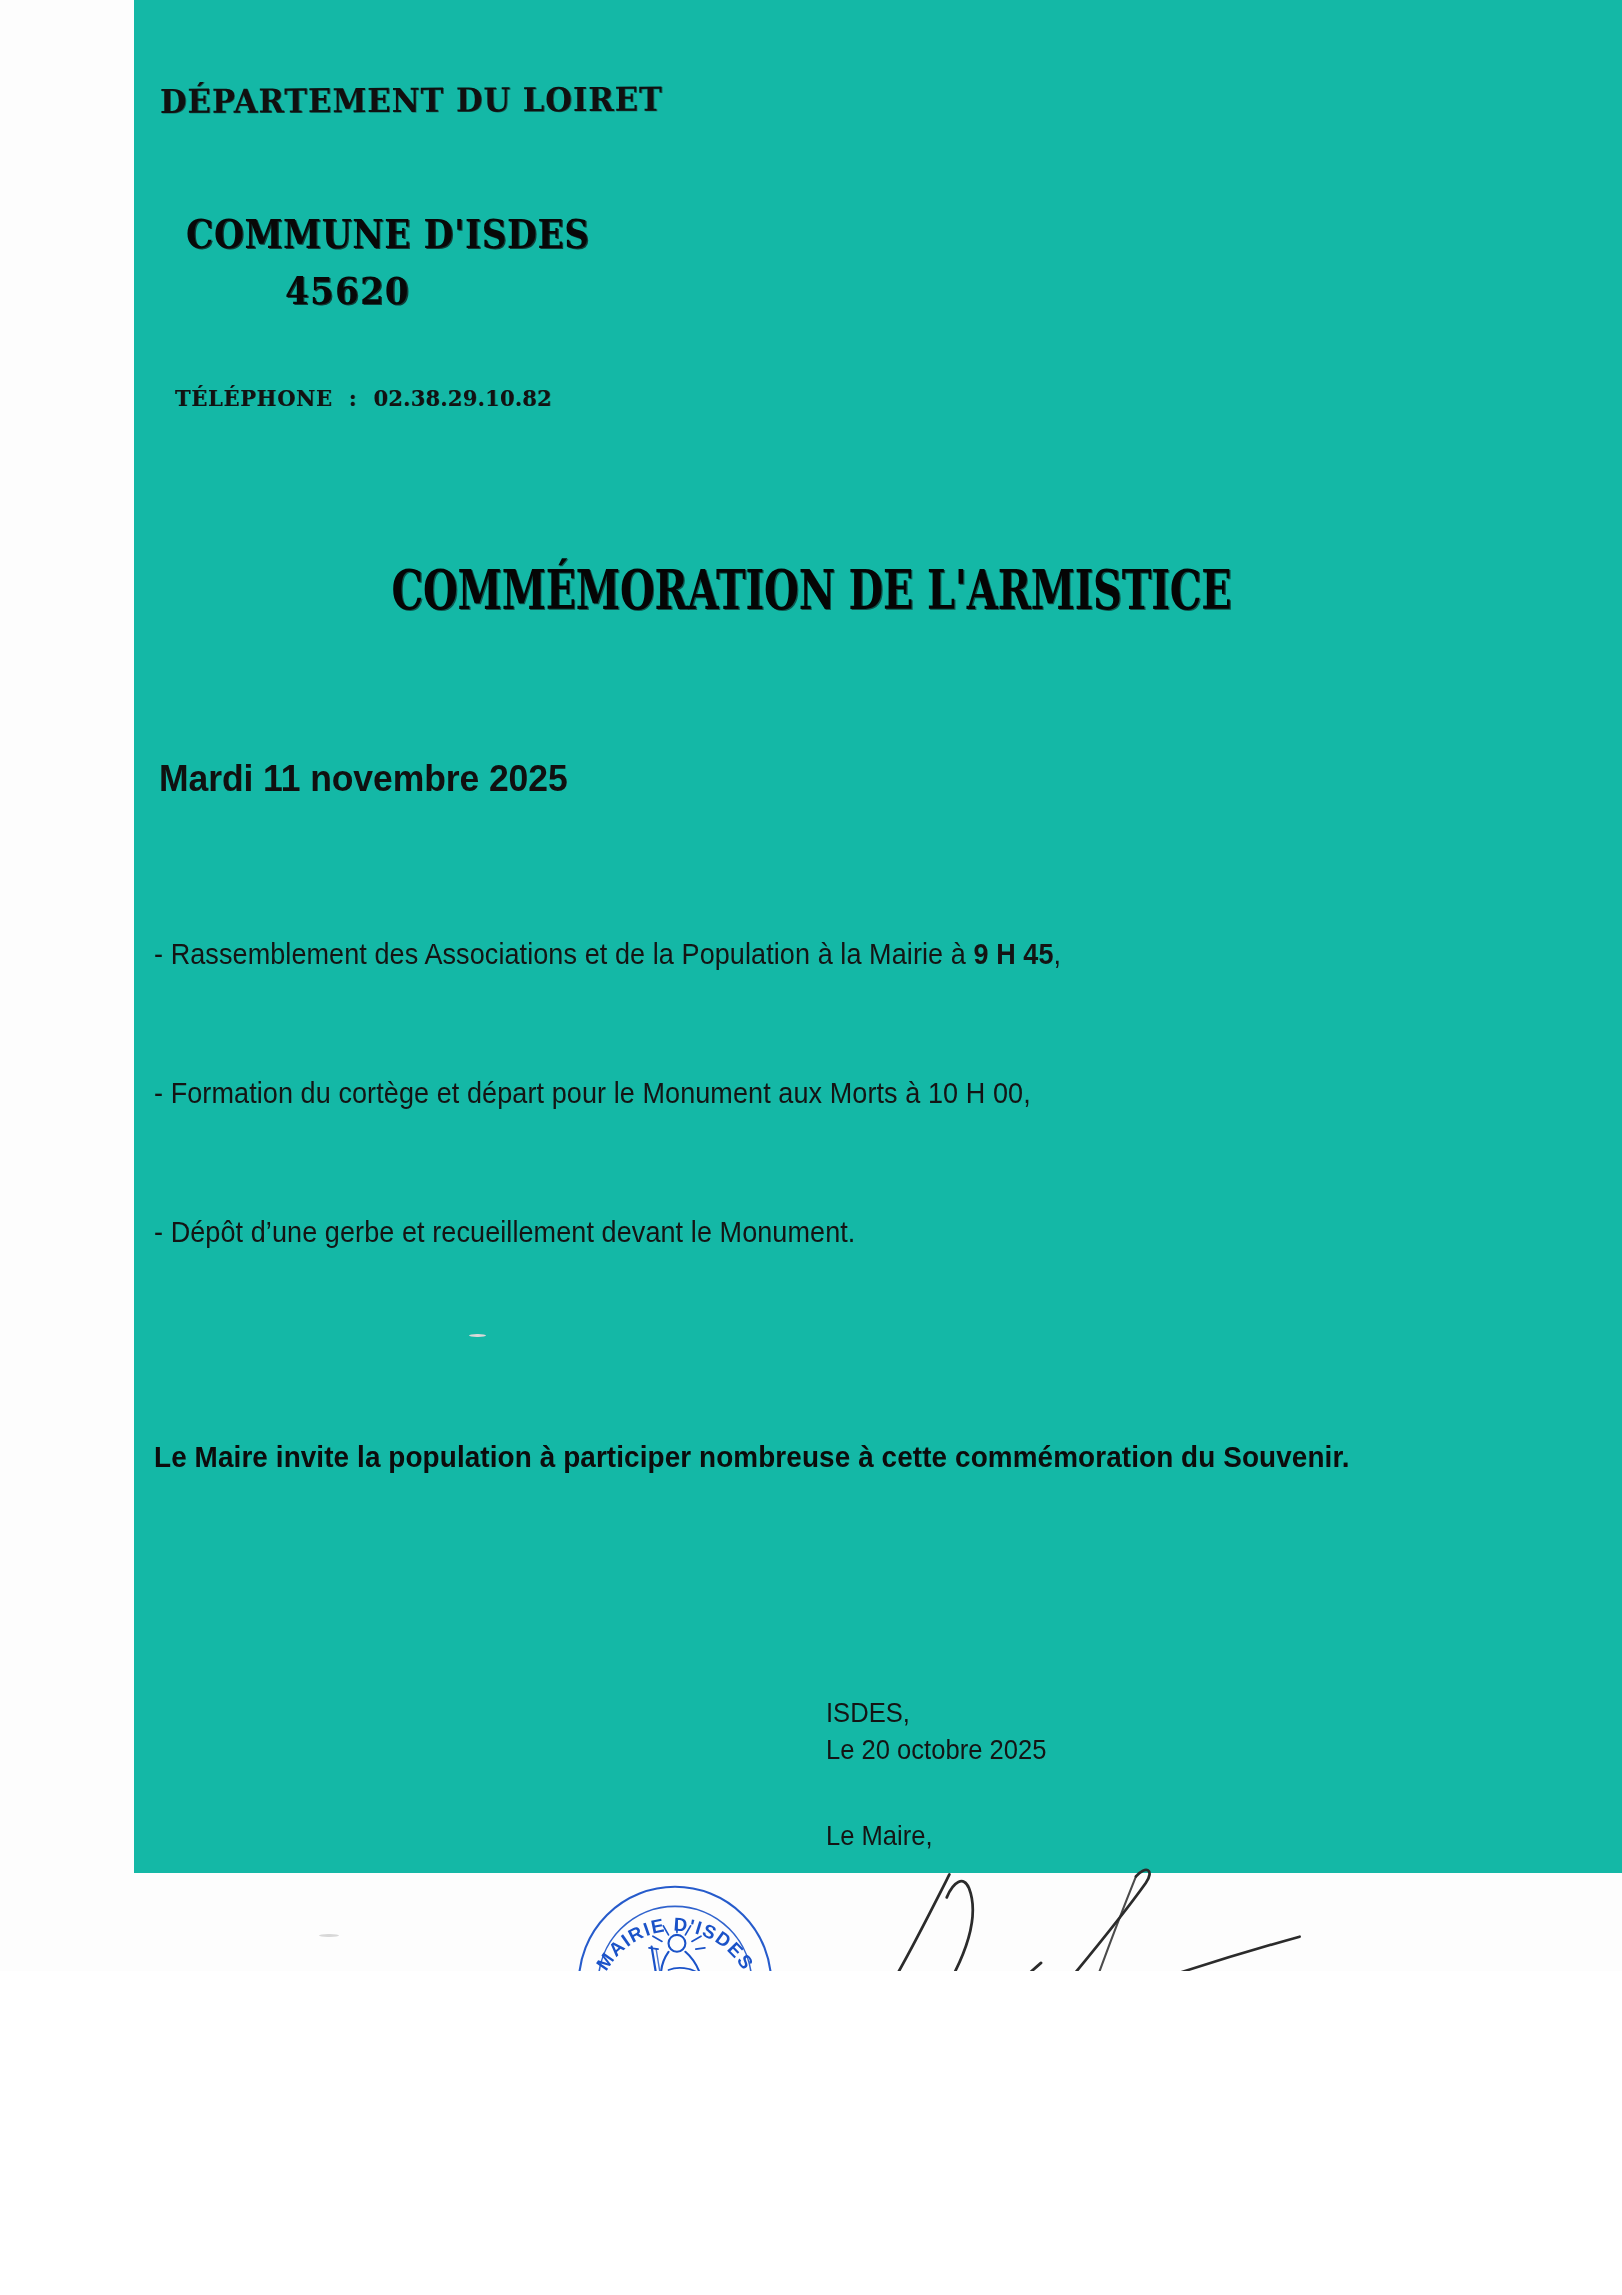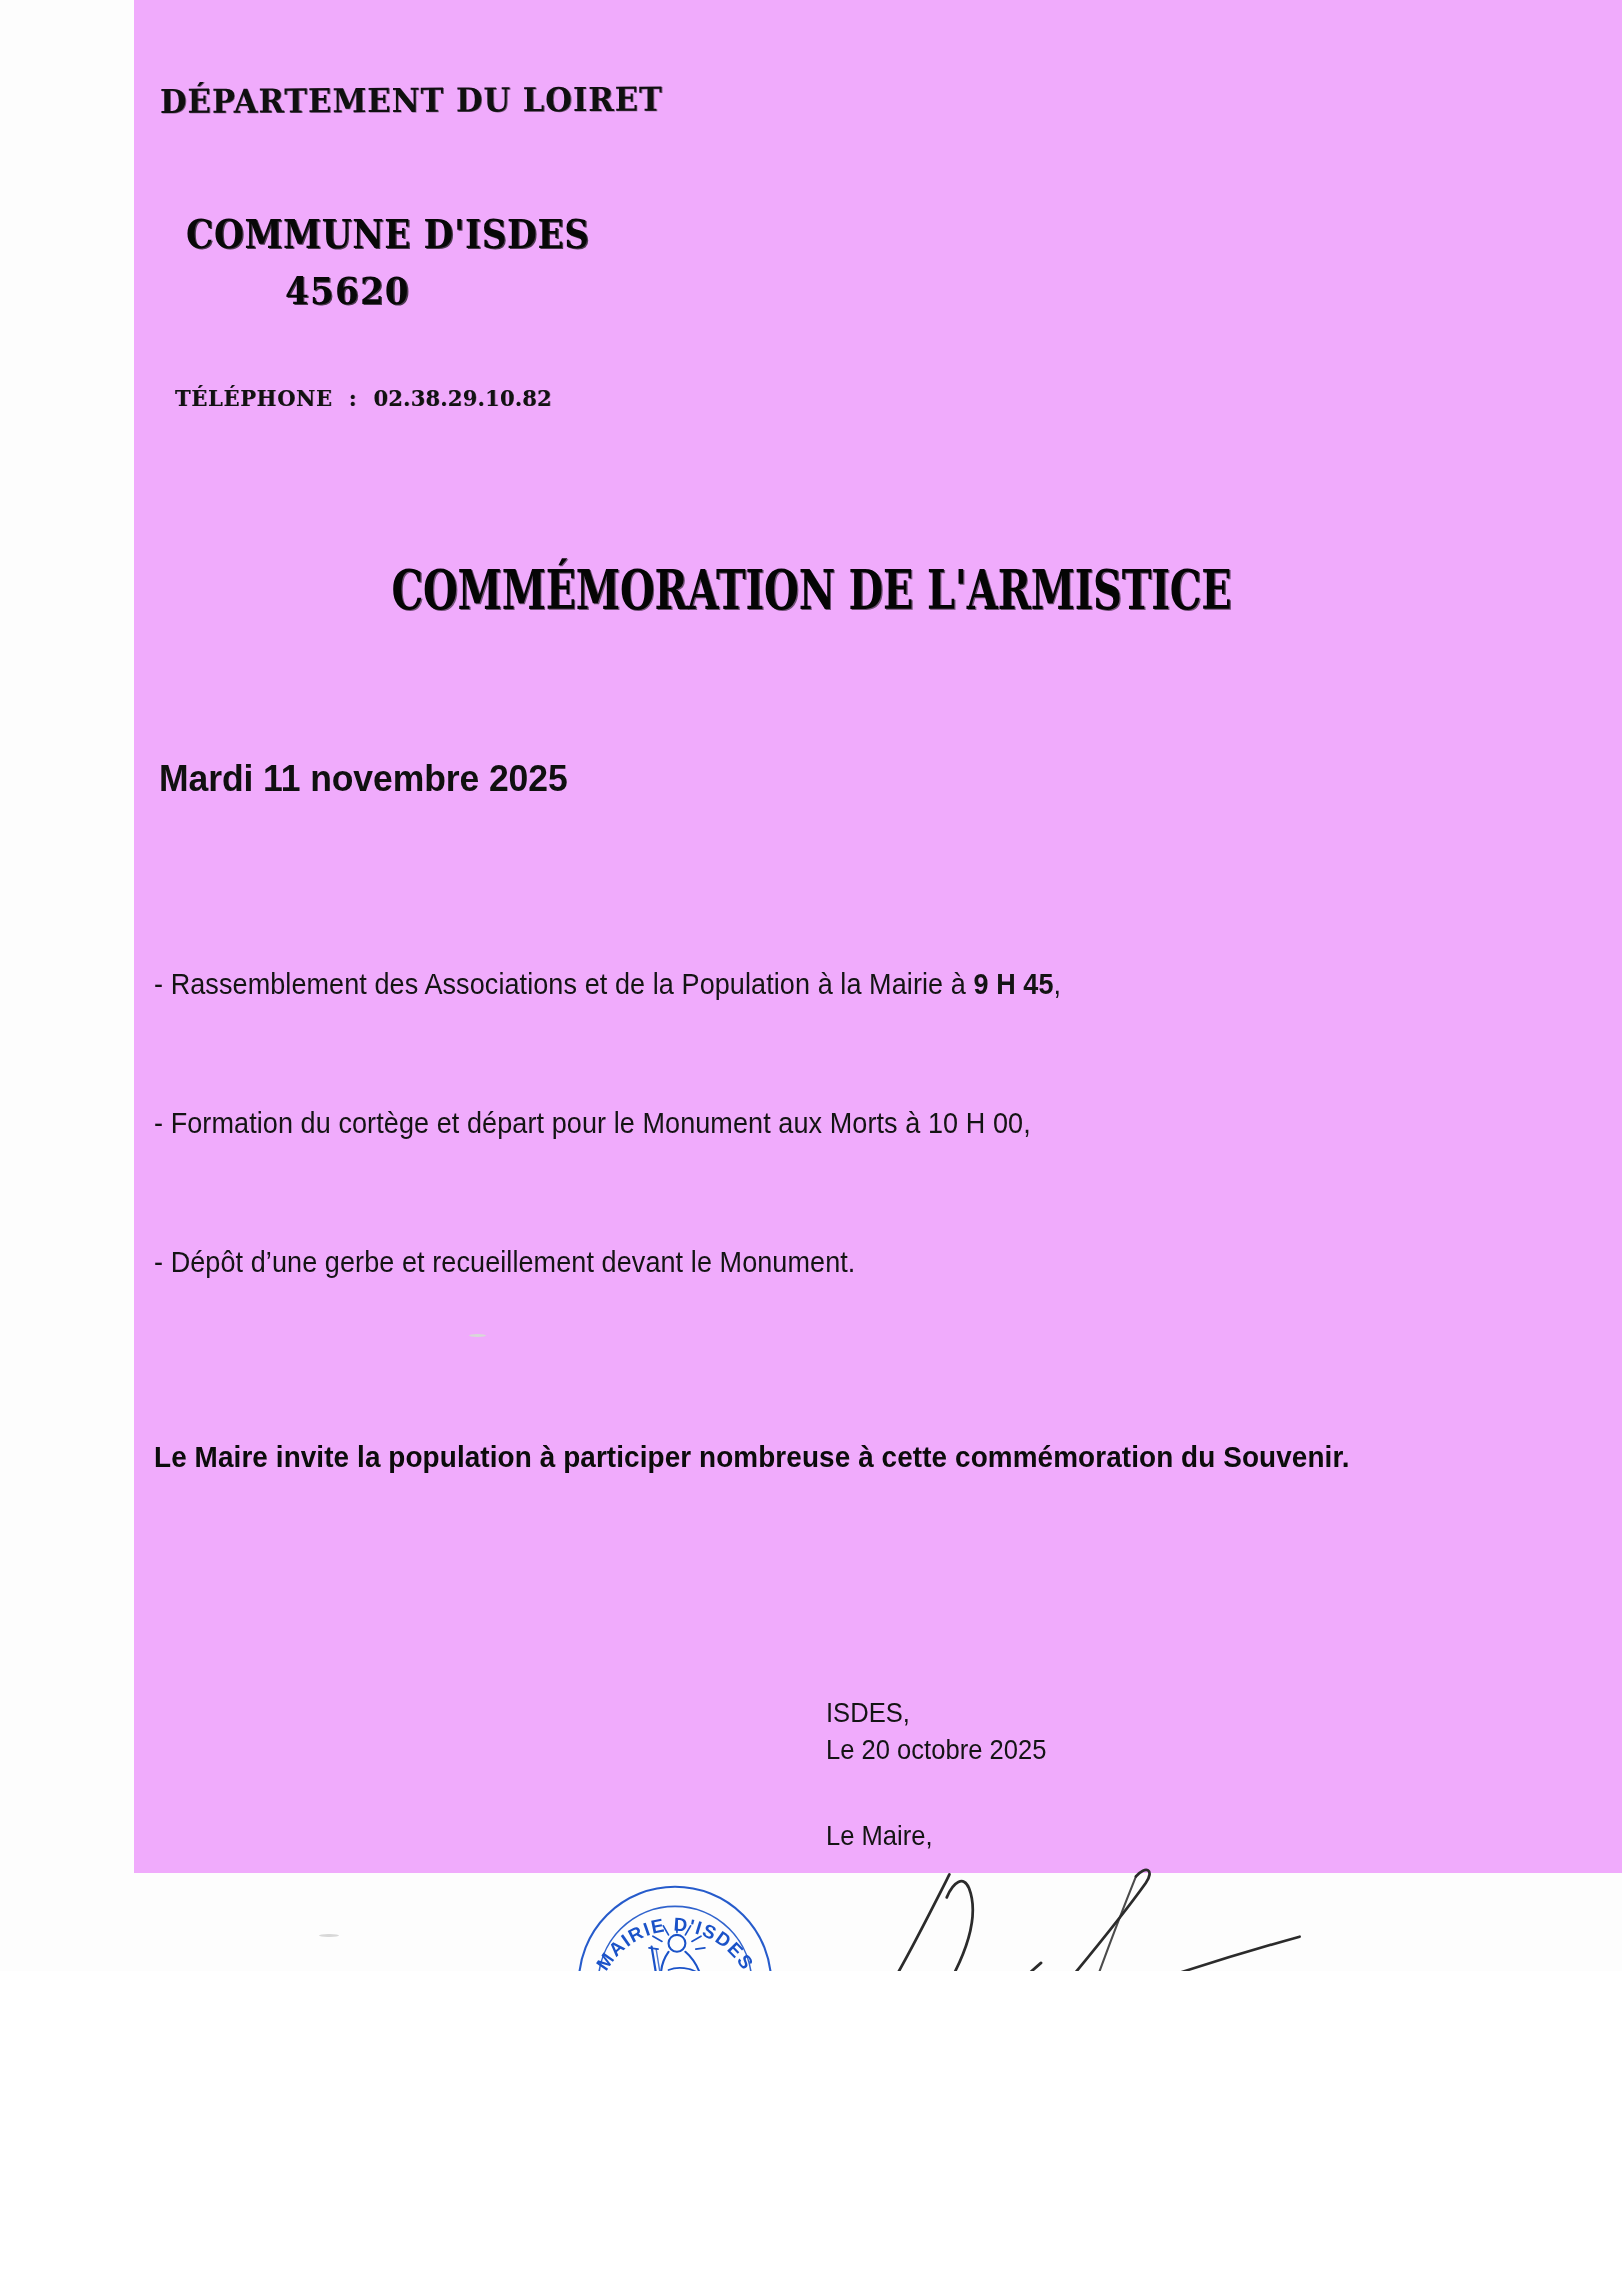--- a/index.html
+++ b/index.html
@@ -6,21 +6,21 @@
   html, body {
     margin: 0;
     padding: 0;
     background: #ffffff;
   }
 
   .page {
     position: relative;
     width: 1623px;
     height: 1971px;
-    background: #f0abfc;
+    background: #14b8a6;
     overflow: hidden;
     font-family: "Liberation Sans", sans-serif;
     color: #0d0d0d;
   }
 
   
   .scan-edge-left {
     position: absolute;
     left: 0; top: 0;
     width: 134px; height: 2295px;
@@ -130,21 +130,21 @@
     letter-spacing: -0.1px;
     color: #101010;
     white-space: nowrap;
     transform: scaleX(0.96);
     transform-origin: left center;
   }
 
   .agenda {
     position: absolute;
     left: 154px;
-    top: 967px;
+    top: 937px;
     width: 1341px;
   }
   .agenda-item {
     font-size: 30px;
     font-weight: 400;
     line-height: 1.1;
     letter-spacing: 0.1px;
     color: #141414;
     white-space: nowrap;
     transform: scaleX(0.9);

